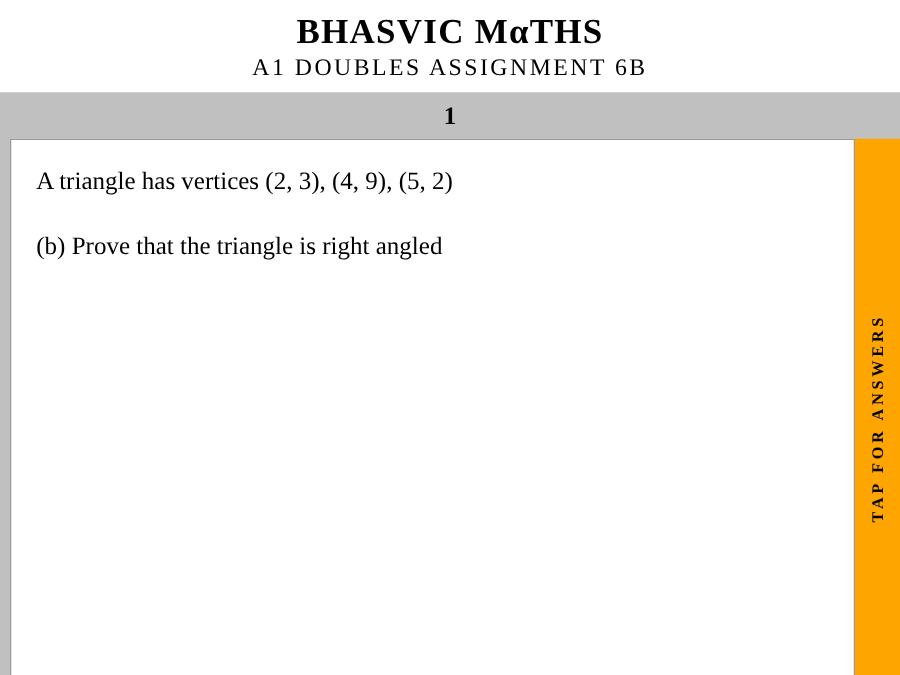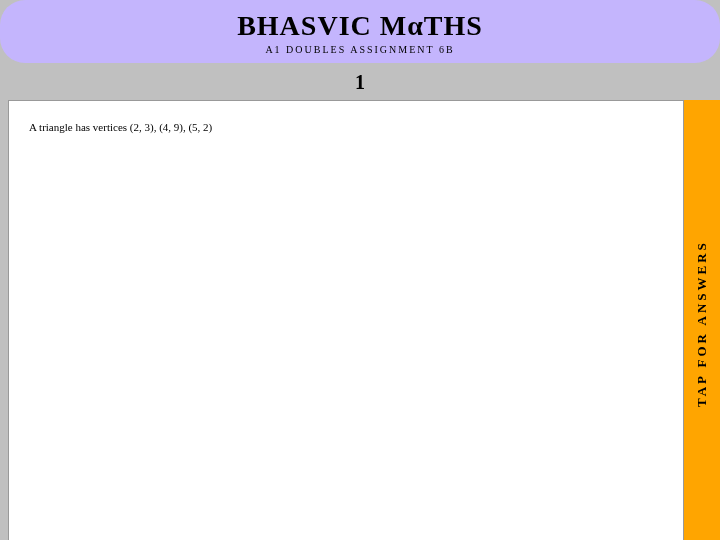--- a/index.html
+++ b/index.html
@@ -10,36 +10,35 @@
 
     body {
       width: 720px;
       height: 540px;
       background: #c0c0c0;
       font-family: 'Times New Roman', Times, serif;
       overflow: hidden;
     }
 
     .header {
-      background: #c4b5fd;
+      background: #ffffff;
       width: 100%;
       padding: 10px 0 8px 0;
       text-align: center;
-      border-radius: 25px;
     }
 
     .header-title {
       font-size: 28px;
       font-weight: bold;
       color: #000;
       letter-spacing: 1px;
     }
 
     .header-subtitle {
-      font-size: 10px;
+      font-size: 19px;
       font-weight: normal;
       color: #000;
       letter-spacing: 2px;
       margin-top: 2px;
     }
 
     .question-number-row {
       background: #c0c0c0;
       text-align: center;
       padding: 8px 0 6px 0;
@@ -59,21 +58,21 @@
     .content-box {
       flex: 1;
       background: #ffffff;
       margin: 0 0 8px 8px;
       padding: 18px 20px;
       border: 1px solid #999;
       position: relative;
     }
 
     .question-line {
-      font-size: 11px;
+      font-size: 20px;
       color: #000;
       margin-bottom: 22px;
       line-height: 1.5;
     }
 
     .side-tab {
       width: 36px;
       background: #FFA500;
       margin: 0 0 8px 0;
       display: flex;
@@ -101,19 +100,20 @@
   </div>
   <div class="header-subtitle">A1 DOUBLES ASSIGNMENT 6B</div>
 </div>
 
 <div class="question-number-row">1</div>
 
 <div class="main-content-area">
 
   <div class="content-box">
     <div class="question-line">A triangle has vertices  (2, 3), (4, 9), (5, 2)</div>
+    <div class="question-line">(b) Prove that the triangle is right angled</div>
   </div>
 
   <div class="side-tab">
     <span class="side-tab-text">TAP FOR ANSWERS</span>
   </div>
 
 </div>
 
 </body></html>

